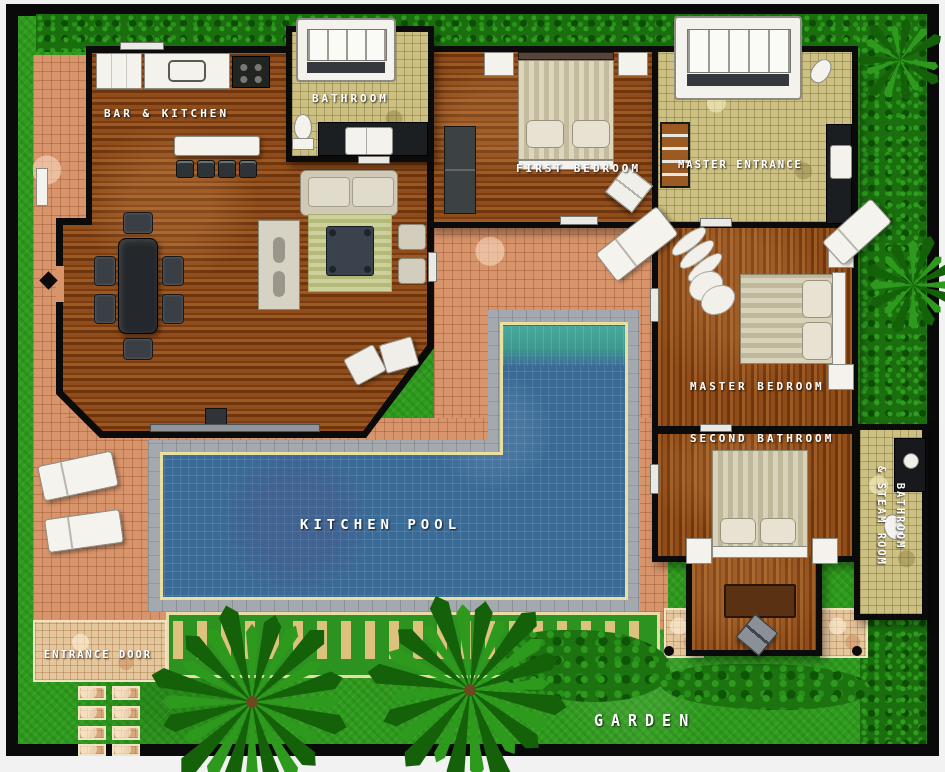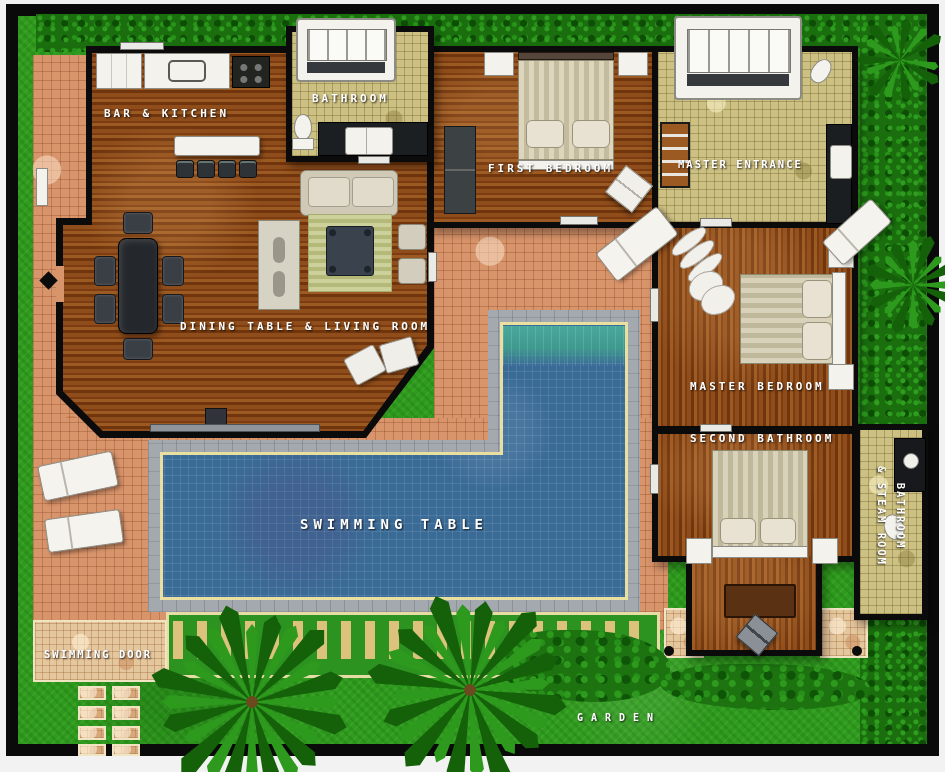--- a/index.html
+++ b/index.html
@@ -342,25 +342,24 @@
         <path transform="rotate(110)" d="M0,0 L80,-9 L88,0 L80,9 Z"></path>
         <path transform="rotate(160)" d="M0,0 L72,-8 L80,0 L72,8 Z"></path>
         <path transform="rotate(210)" d="M0,0 L78,-9 L86,0 L78,9 Z"></path>
         <path transform="rotate(260)" d="M0,0 L70,-8 L78,0 L70,8 Z"></path>
         <path transform="rotate(310)" d="M0,0 L82,-9 L90,0 L82,9 Z"></path>
       </g>
   </svg>
 
   <div class="lbl" style="left:104px;top:107px;">BAR &amp; KITCHEN</div>
   <div class="lbl" style="left:312px;top:92px;">BATHROOM</div>
-  <div class="lbl" style="left:488px;top:162px;">FIRST BEDROOM</div>
+  <div class="lbl" style="left:516px;top:162px;">FIRST BEDROOM</div>
   <div class="lbl" style="left:678px;top:158px;font-size:10.5px;letter-spacing:2px;">MASTER ENTRANCE</div>
-  <div class="lbl" style="left:180px;top:320px;">DINING TABLE &amp; LIVING ROOM</div>
   <div class="lbl" style="left:690px;top:380px;">MASTER BEDROOM</div>
   <div class="lbl" style="left:690px;top:432px;">SECOND BATHROOM</div>
-  <div class="lbl" style="left:300px;top:516px;font-size:14px;letter-spacing:5px;">SWIMMING TABLE</div>
+  <div class="lbl" style="left:300px;top:516px;font-size:14px;letter-spacing:5px;">KITCHEN POOL</div>
   <div class="lbl" style="left:810px;top:496px;width:160px;height:40px;transform:rotate(90deg);text-align:center;line-height:19px;font-size:10.5px;letter-spacing:2px;">
     <span style="display:block;">BATHROOM</span>
     <span style="display:block;">&amp; STEAM ROOM</span>
   </div>
-  <div class="lbl" style="left:44px;top:648px;font-size:10.5px;letter-spacing:2px;">SWIMMING DOOR</div>
-  <div class="lbl" style="left:577px;top:712px;font-size:10px;letter-spacing:8px;">GARDEN</div>
+  <div class="lbl" style="left:44px;top:648px;font-size:10.5px;letter-spacing:2px;">ENTRANCE DOOR</div>
+  <div class="lbl" style="left:594px;top:712px;font-size:15px;letter-spacing:8px;">GARDEN</div>
 </div>
 
 </body></html>

